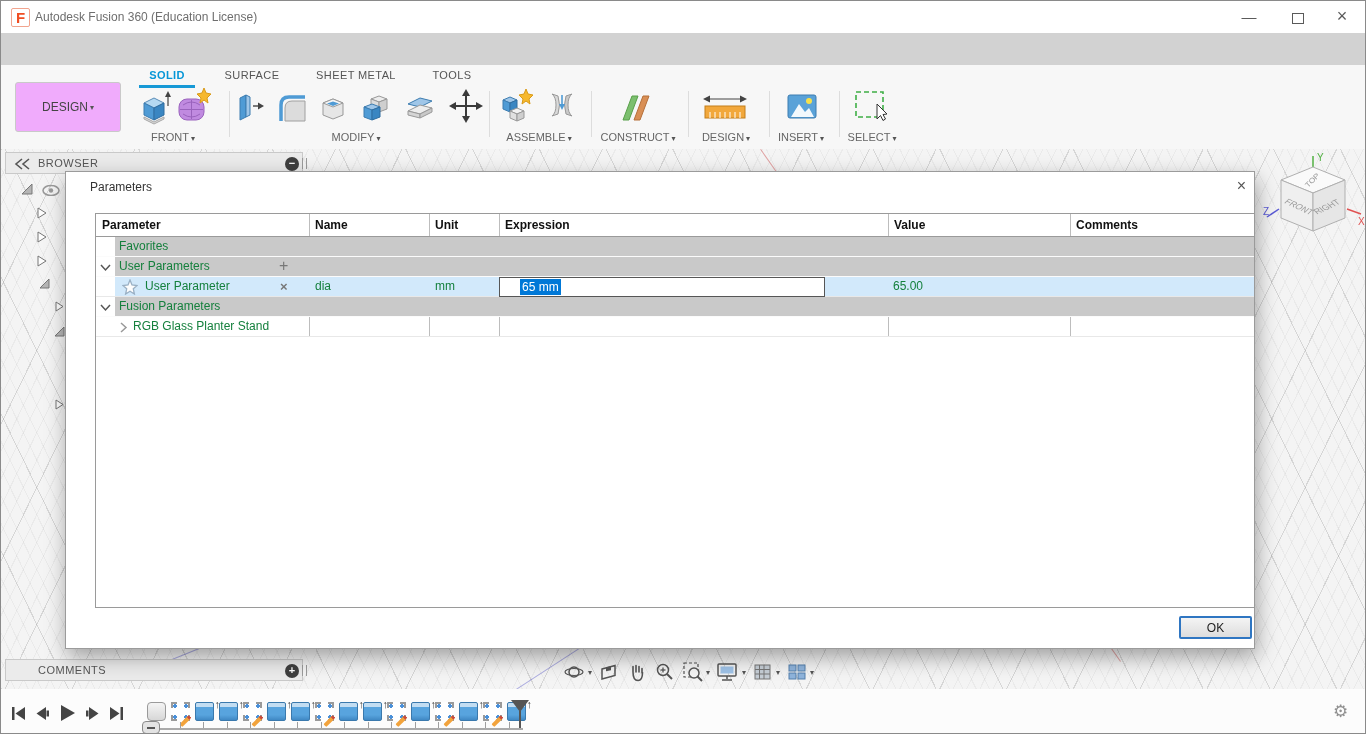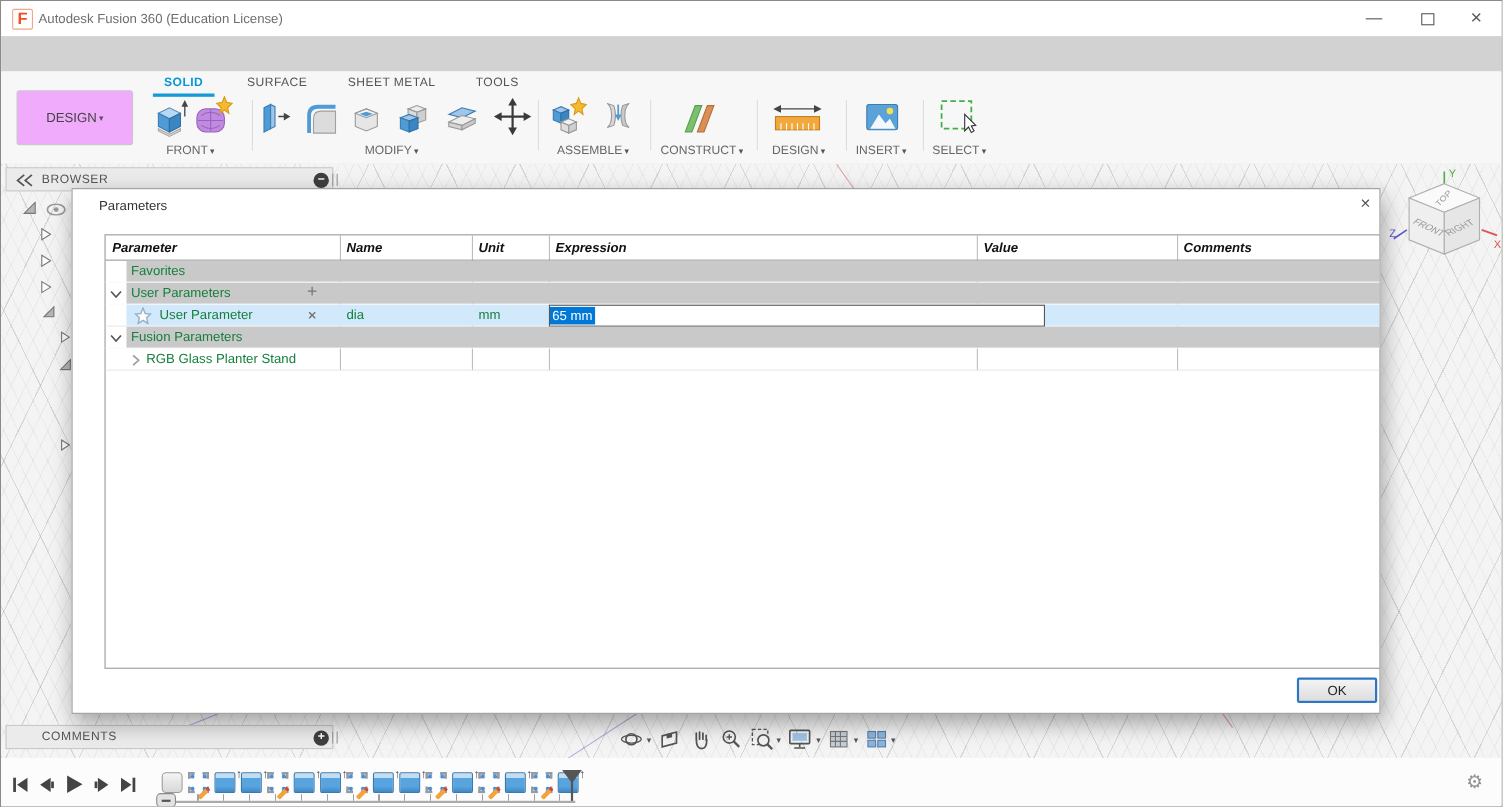--- a/index.html
+++ b/index.html
@@ -50,30 +50,30 @@
   .circlebtn{position:absolute;left:279px;top:4px;width:14px;height:14px;border-radius:50%;background:#3f3f3f;color:#fff;text-align:center;line-height:13px;font-size:11px;font-weight:bold;}
   .grip{position:absolute;left:296px;top:5px;width:3px;height:11px;border-left:1px solid #9b9b9b;border-right:1px solid #9b9b9b;}
 
   
   .dialog{position:absolute;left:64px;top:170px;width:1190px;height:478px;background:#fff;border:1px solid #9b9b9b;box-shadow:2px 8px 20px rgba(0,0,0,.35);z-index:60;box-sizing:border-box;}
   .dlg-title{position:absolute;left:24px;top:8px;font-size:12px;color:#333;}
   .dlg-close{position:absolute;right:8px;top:5px;font-size:16px;color:#555;}
   .tbl{position:absolute;left:29px;top:41px;width:1158px;height:393px;border:1px solid #9a9a9a;background:#fff;box-sizing:content-box;}
   .colsep{position:absolute;top:0;width:1px;height:123px;background:#bdbdbd;z-index:1;}
   .thead{position:absolute;left:0;top:0;width:100%;height:23px;border-bottom:1px solid #9a9a9a;box-sizing:border-box;z-index:2;}
-  .hc{position:absolute;top:4px;font-weight:bold;font-size:12px;color:#111;font-style:italic;}
+  .hc{position:absolute;top:4px;font-weight:bold;font-size:12px;color:#111;}
   .trow{position:absolute;left:0;width:100%;height:20px;box-sizing:border-box;border-bottom:1px solid #e8e8e8;z-index:2;}
   .trow .fill{position:absolute;left:19px;top:0;width:calc(100% - 19px);height:19px;}
   .fill.gray{background:#c9c9c9;}
   .fill.blue{background:#d2e9fb;}
   .cell{position:absolute;top:2px;font-size:12px;color:#15803d;white-space:nowrap;z-index:2;}
   .rowicon{position:absolute;z-index:3;}
   .xdel{position:absolute;top:2px;font-size:13px;font-weight:bold;color:#777;z-index:3;}
   .plusadd{position:absolute;top:0px;font-size:16px;color:#777;z-index:3;}
-  .exprbox{position:absolute;left:403px;top:0;width:451px;height:20px;background:#fff;border:1px solid #565656;box-sizing:border-box;z-index:3;padding-left:0;}
+  .exprbox{position:absolute;left:403px;top:0;width:326px;height:20px;background:#fff;border:1px solid #565656;box-sizing:border-box;z-index:3;padding-left:20px;}
   .selectedtext{display:inline-block;background:#0078d7;color:#fff;font-size:12px;line-height:16px;margin-top:1px;padding:0 2px;}
   .okbtn{position:absolute;right:2px;bottom:9px;width:73px;height:23px;background:linear-gradient(#f4f4f4,#dddddd);border:2px solid #2f76c2;border-radius:2px;font-size:12px;color:#222;font-family:inherit;}
 
   
   .navbar{position:absolute;left:560px;top:508px;height:30px;display:flex;align-items:center;z-index:20;}
   .navbar .ni{margin:0 3px;display:flex;align-items:center;}
 
   
   .timeline{position:absolute;left:0;top:688px;width:1366px;height:46px;background:#fcfcfc;z-index:30;}
   .pbtn{position:absolute;top:17px;}

